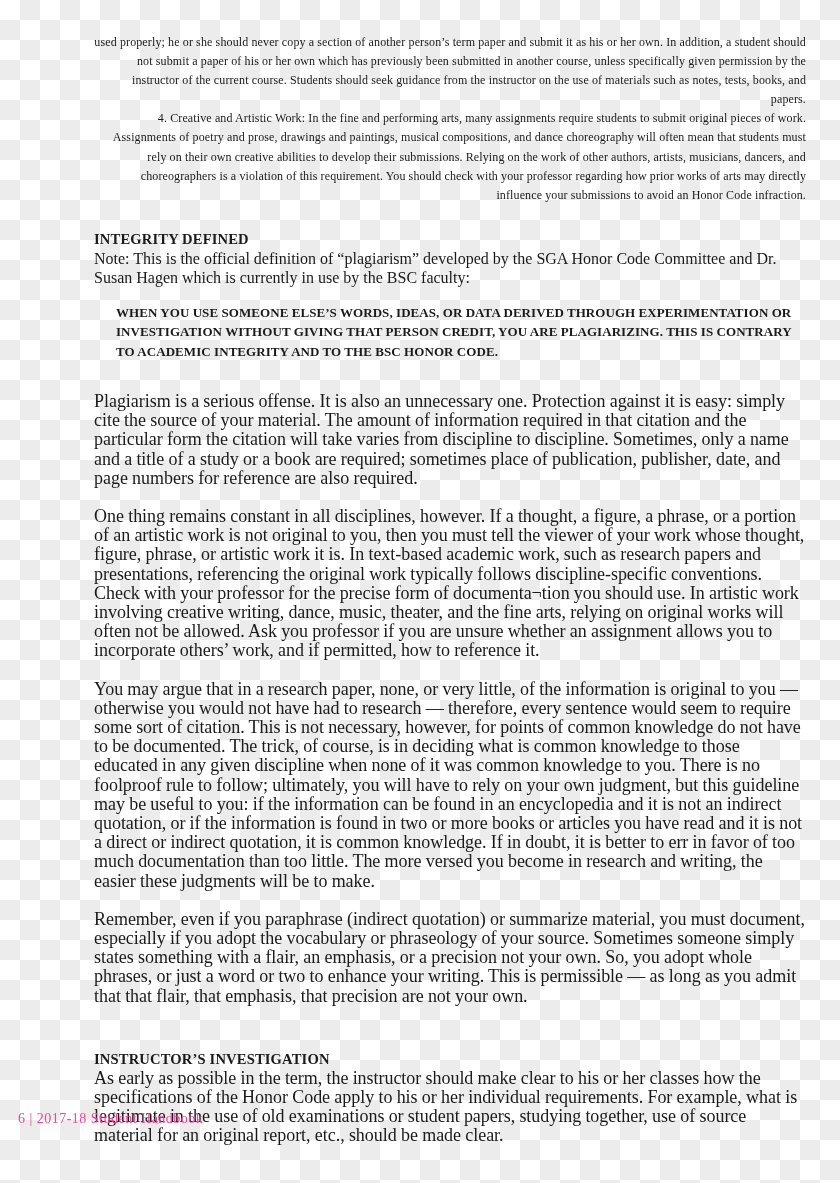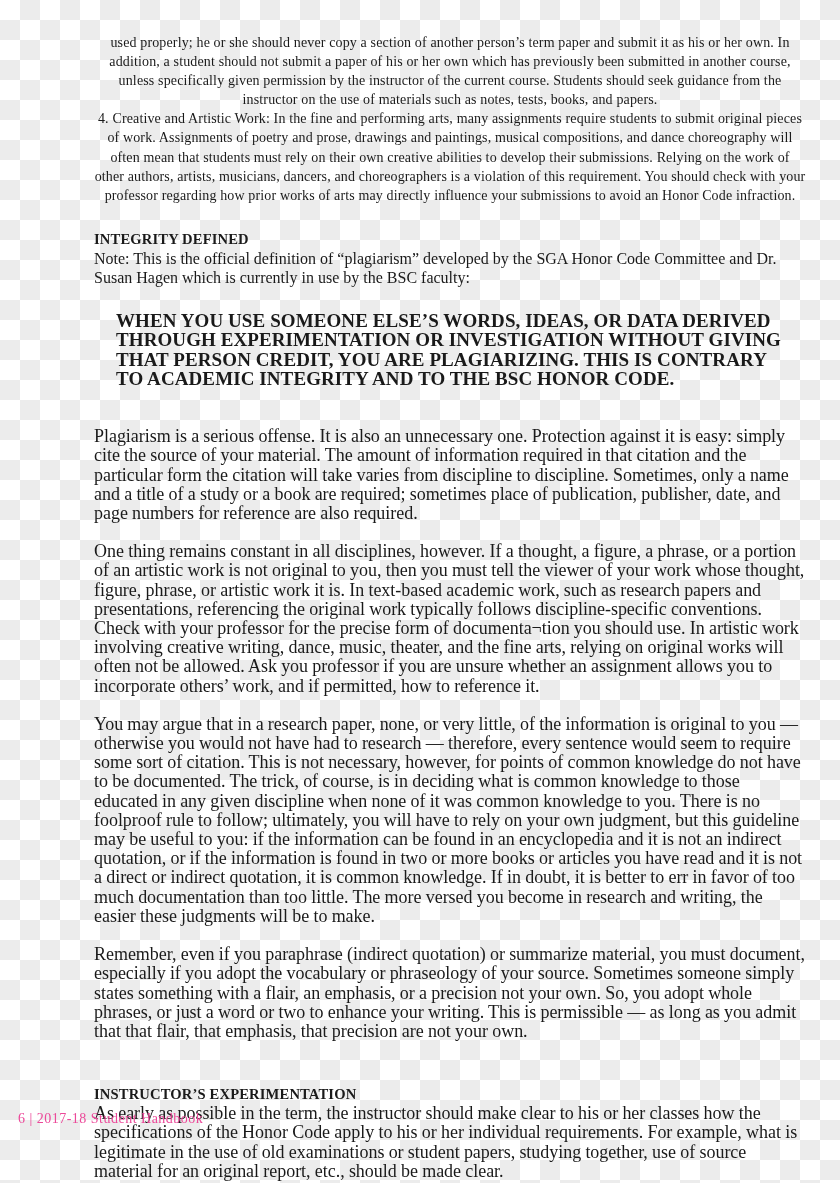--- a/index.html
+++ b/index.html
@@ -35,23 +35,23 @@
   .text-column {
     position: absolute;
     left: 94px;
     top: 33px;
     width: 712px;
   }
 
   
   .sec-top p {
     margin: 0;
-    font-size: 14px;
+    font-size: 12px;
     line-height: 19.1px;
-    text-align: center;
+    text-align: right;
     letter-spacing: 0.01em;
   }
   .sec-top .run-on {
     text-indent: 0;
   }
 
   b, strong { font-weight: normal; }
 
   
   h2.section-heading {
@@ -68,23 +68,23 @@
 
   
   .note-para {
     margin: 0;
     font-size: 16px;
     line-height: 19.1px;
   }
 
   
   .definition {
-    margin: 14px;
+    margin: 6px;
     margin-left: 22px;
-    font-size: 19px;
+    font-size: 13px;
     line-height: 19.3px;
     font-weight: bold;
     letter-spacing: 0.005em;
   }
 
   
   .body-para {
     margin: 0;
     font-size: 18px;
     line-height: 19.2px;
@@ -135,20 +135,20 @@
     <div class="para-gap"></div>
 
     <p class="body-para">You may argue that in a research paper, none, or very little, of the information is original to you — otherwise you would not have had to research — therefore, every sentence would seem to require some sort of citation. This is not necessary, however, for points of common knowledge do not have to be documented. The trick, of course, is in deciding what is common knowledge to those educated in any given discipline when none of it was common knowledge to you. There is no foolproof rule to follow; ultimately, you will have to rely on your own judgment, but this guideline may be useful to you: if the information can be found in an encyclopedia and it is not an indirect quotation, or if the information is found in two or more books or articles you have read and it is not a direct or indirect quotation, it is common knowledge. If in doubt, it is better to err in favor of too much documentation than too little. The more versed you become in research and writing, the easier these judgments will be to make.</p>
     <div class="para-gap"></div>
 
     <p class="body-para">Remember, even if you paraphrase (indirect quotation) or summarize material, you must document, especially if you adopt the vocabulary or phraseology of your source. Sometimes someone simply states something with a flair, an emphasis, or a precision not your own. So, you adopt whole phrases, or just a word or two to enhance your writing. This is permissible — as long as you admit that that flair, that emphasis, that precision are not your own.</p>
 
     <div class="gap-lg"></div>
     <div class="gap-md"></div>
 
-    <h2 class="section-heading">INSTRUCTOR’S EXPERIMENTATION</h2>
+    <h2 class="section-heading">INSTRUCTOR’S INVESTIGATION</h2>
     <p class="body-para">As early as possible in the term, the instructor should make clear to his or her classes how the specifications of the Honor Code apply to his or her individual requirements. For example, what is legitimate in the use of old examinations or student papers, studying together, use of source material for an original report, etc., should be made clear.</p>
 
   </div>
 
   <div class="footer">6 | 2017-18 Student Handbook</div>
 
 </div>
 
 </body></html>

